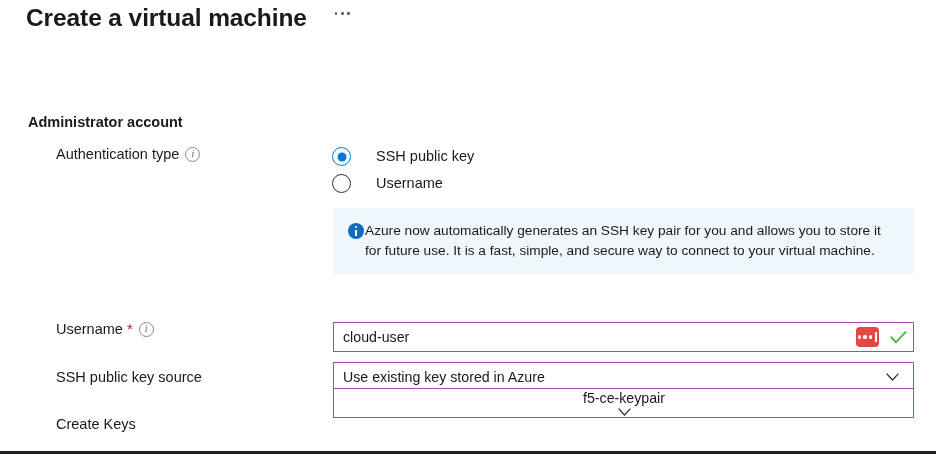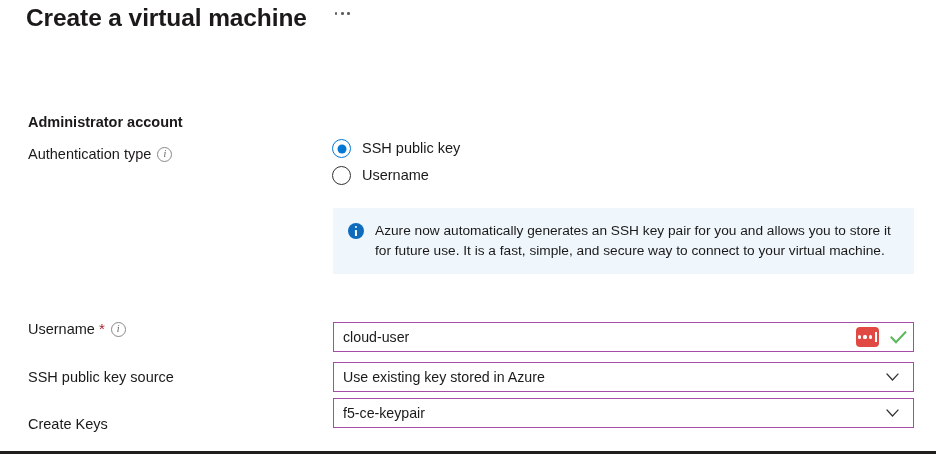--- a/index.html
+++ b/index.html
@@ -71,20 +71,21 @@
     width: 306px;
     padding-left: 28px;
     box-sizing: border-box;
     font-size: 14.5px;
     color: #1b1a19;
     display: flex;
     align-items: center;
     gap: 6px;
     line-height: 20px;
     white-space: nowrap;
+    margin-left: 28px;
   }
   .req-star {
     color: #a4262c;
     font-size: 15px;
     line-height: 10px;
     margin-left: -2px;
   }
 
   
   .info-outline {
@@ -106,22 +107,22 @@
   }
 
   
   .radio-group {
     position: absolute;
     left: 332px;
     top: 139px;
   }
   .radio-item {
     display: flex;
-    align-items: flex-start;
-    gap: 11px;
+    align-items: flex-end;
+    gap: 25px;
     height: 27px;
     cursor: pointer;
   }
   .radio-mark {
     width: 19px;
     height: 19px;
     border-radius: 50%;
     border: 1.6px solid #323130;
     box-sizing: border-box;
     flex: none;
@@ -152,21 +153,21 @@
   
   .info-banner {
     position: absolute;
     left: 333px;
     top: 208px;
     width: 581px;
     box-sizing: border-box;
     background: #eff6fc;
     padding: 13px 14px 14px 15px;
     display: flex;
-    gap: 11px;
+    gap: 1px;
     align-items: flex-start;
   }
   .info-filled {
     width: 16px;
     height: 16px;
     border-radius: 50%;
     background: #0f6cbd;
     flex: none;
     margin-top: 2px;
     position: relative;
@@ -349,21 +350,21 @@
     </svg>
   </div>
 </div>
 
 <div class="form-row" style="top:414px;">
   <div class="row-label">
     <span>Create Keys</span>
   </div>
 </div>
 
-<div class="field" style="top:398px; padding-right:8px;">
+<div class="field" style="top:388px; padding-right:8px;flex-direction:column;">
   <div class="field-value">f5-ce-keypair</div>
   <div class="chevron-down">
     <svg width="13" height="9" viewBox="0 0 13 9" aria-hidden="true">
       <path d="M1 1 L6.5 7 L12 1" fill="none" stroke="#323130" stroke-width="1.2" stroke-linecap="square"></path>
     </svg>
   </div>
 </div>
 
 <div class="bottom-divider"></div>
 

